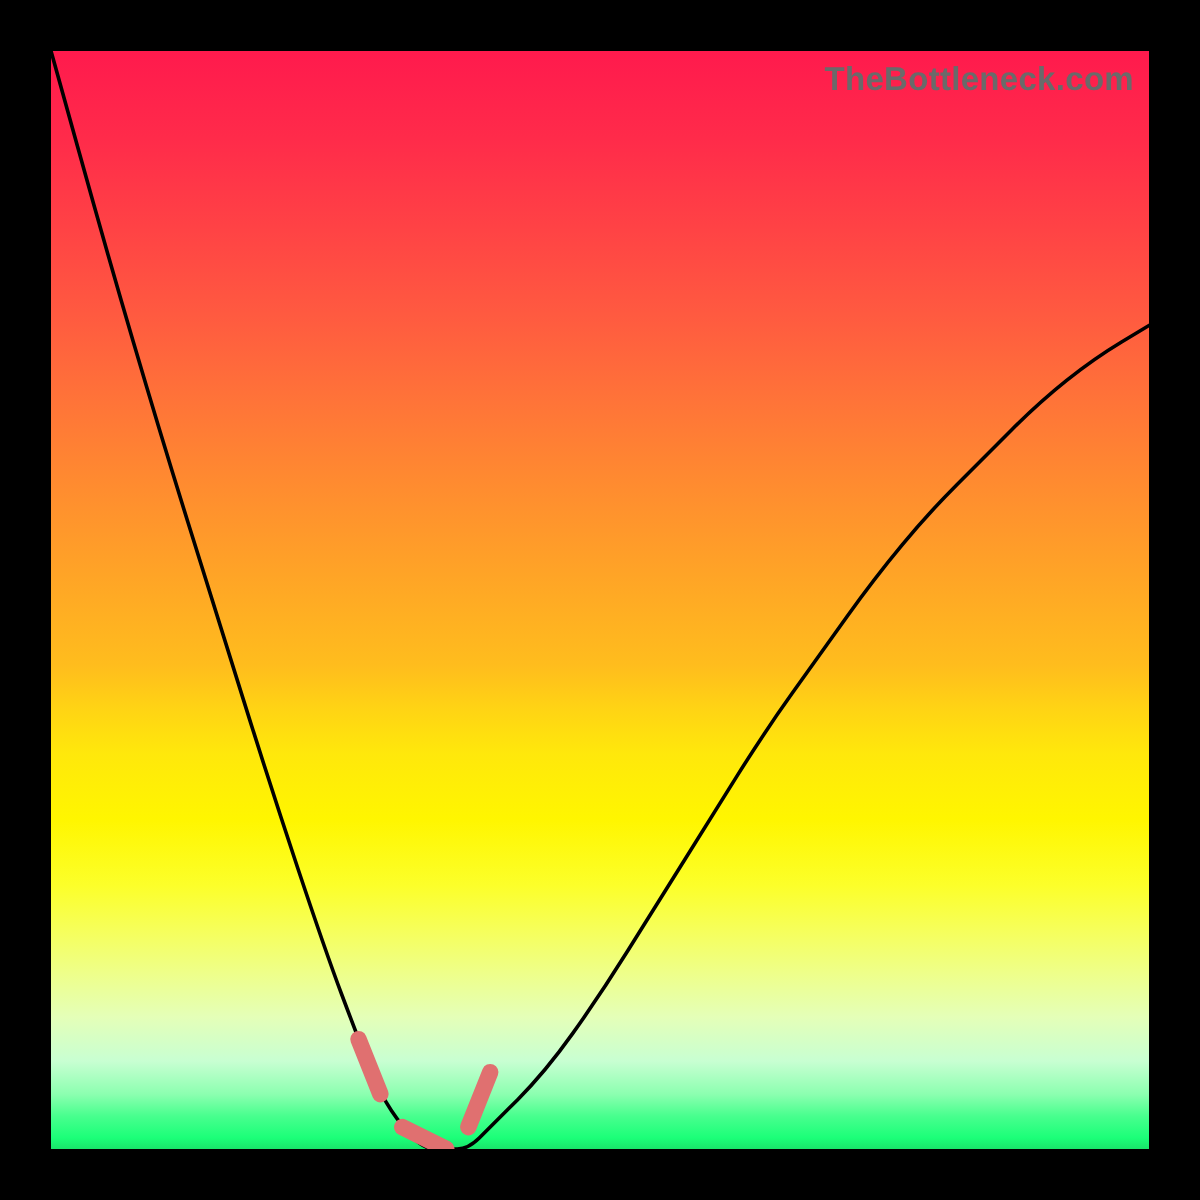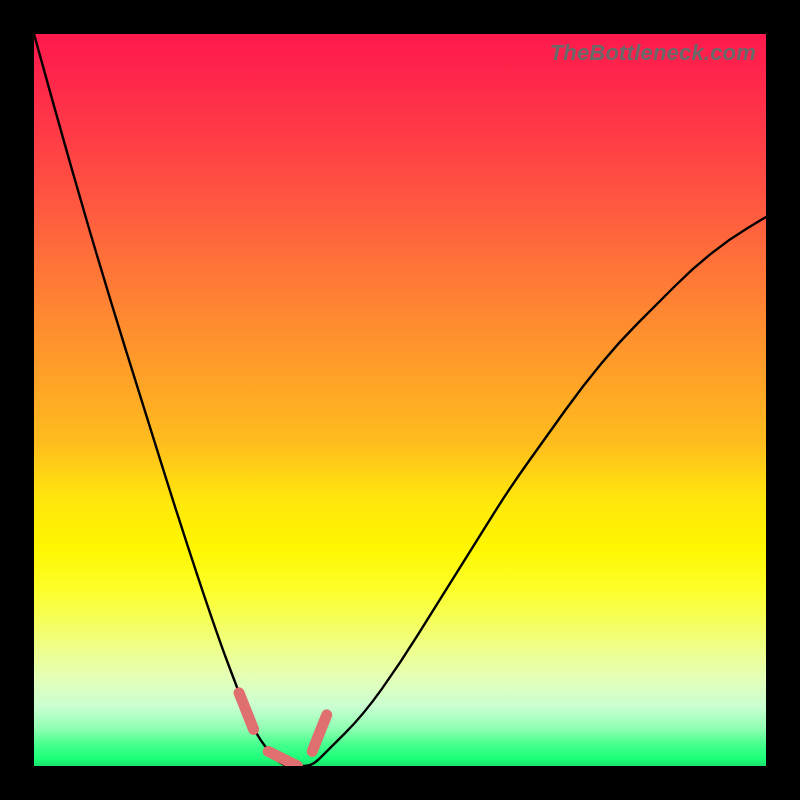--- a/index.html
+++ b/index.html
@@ -49,21 +49,20 @@
   }
   .watermark {
     position: absolute;
     top: 6px;
     right: 10px;
     font-size: 22px;
     font-weight: 600;
     color: #6a6a6a;
     letter-spacing: 0.2px;
     user-select: none;
-    font-style: italic;
   }
   svg.curve {
     position: absolute;
     top: 0;
     left: 0;
     width: 732px;
     height: 732px;
   }
   .curve path.main {
     fill: none;

